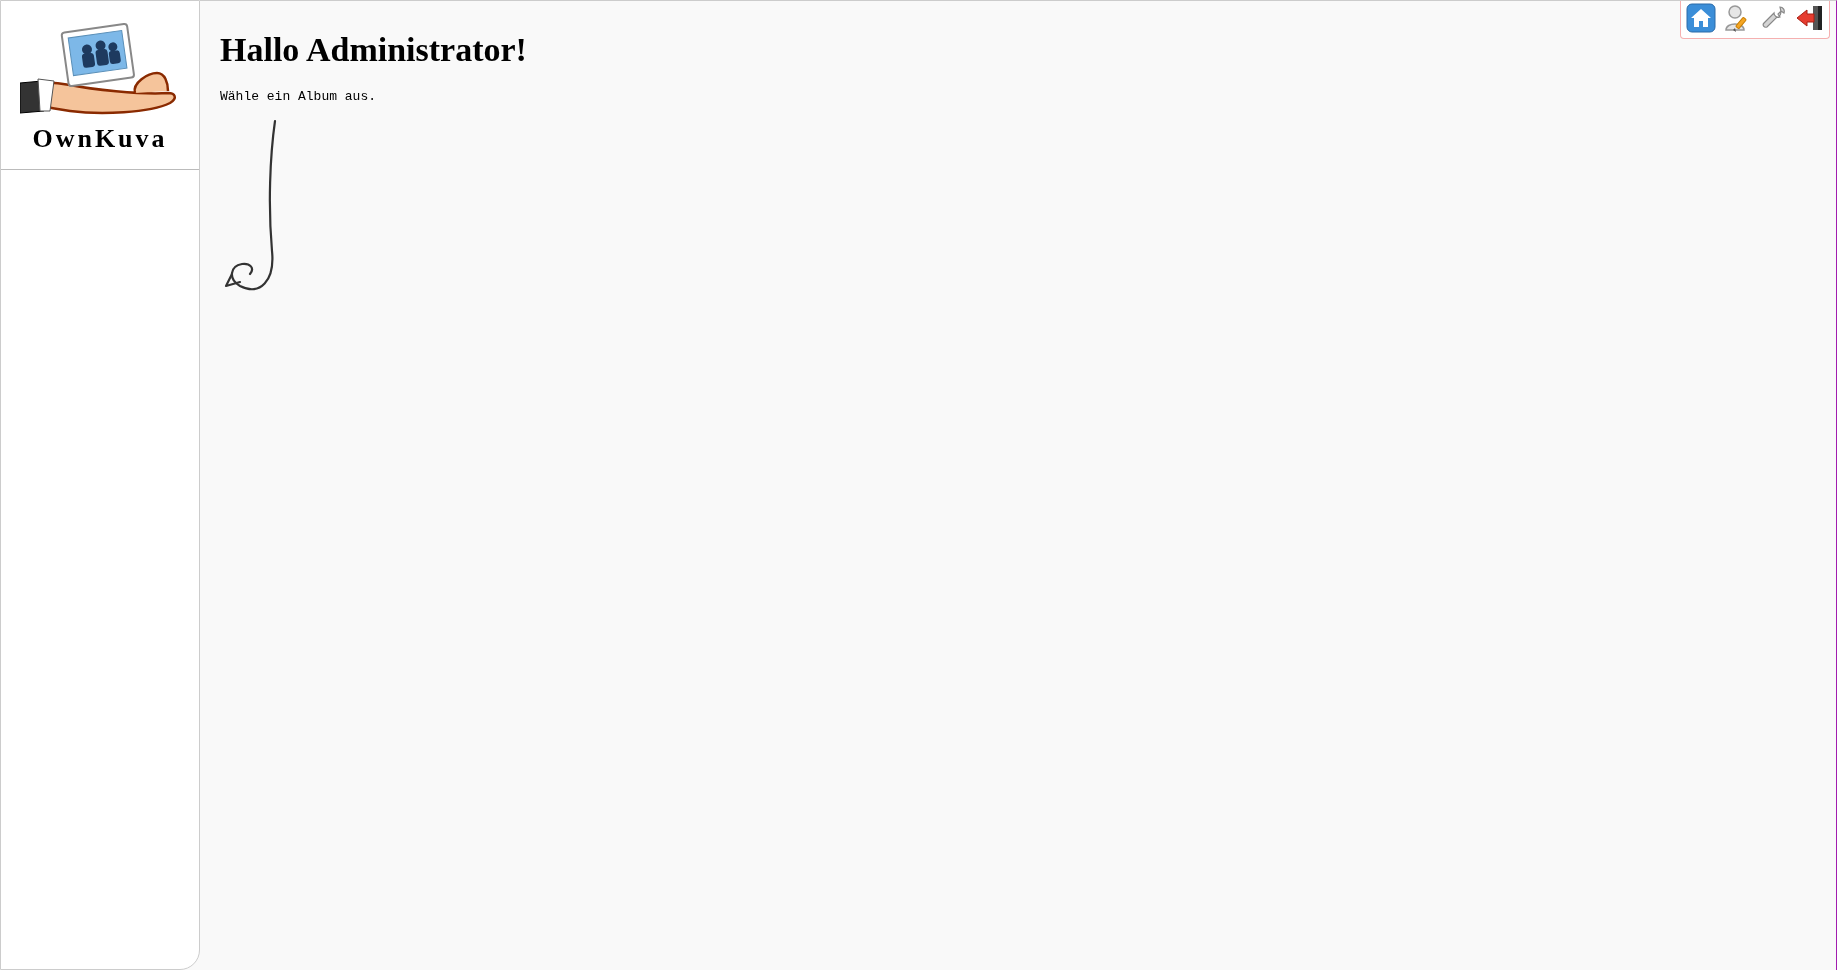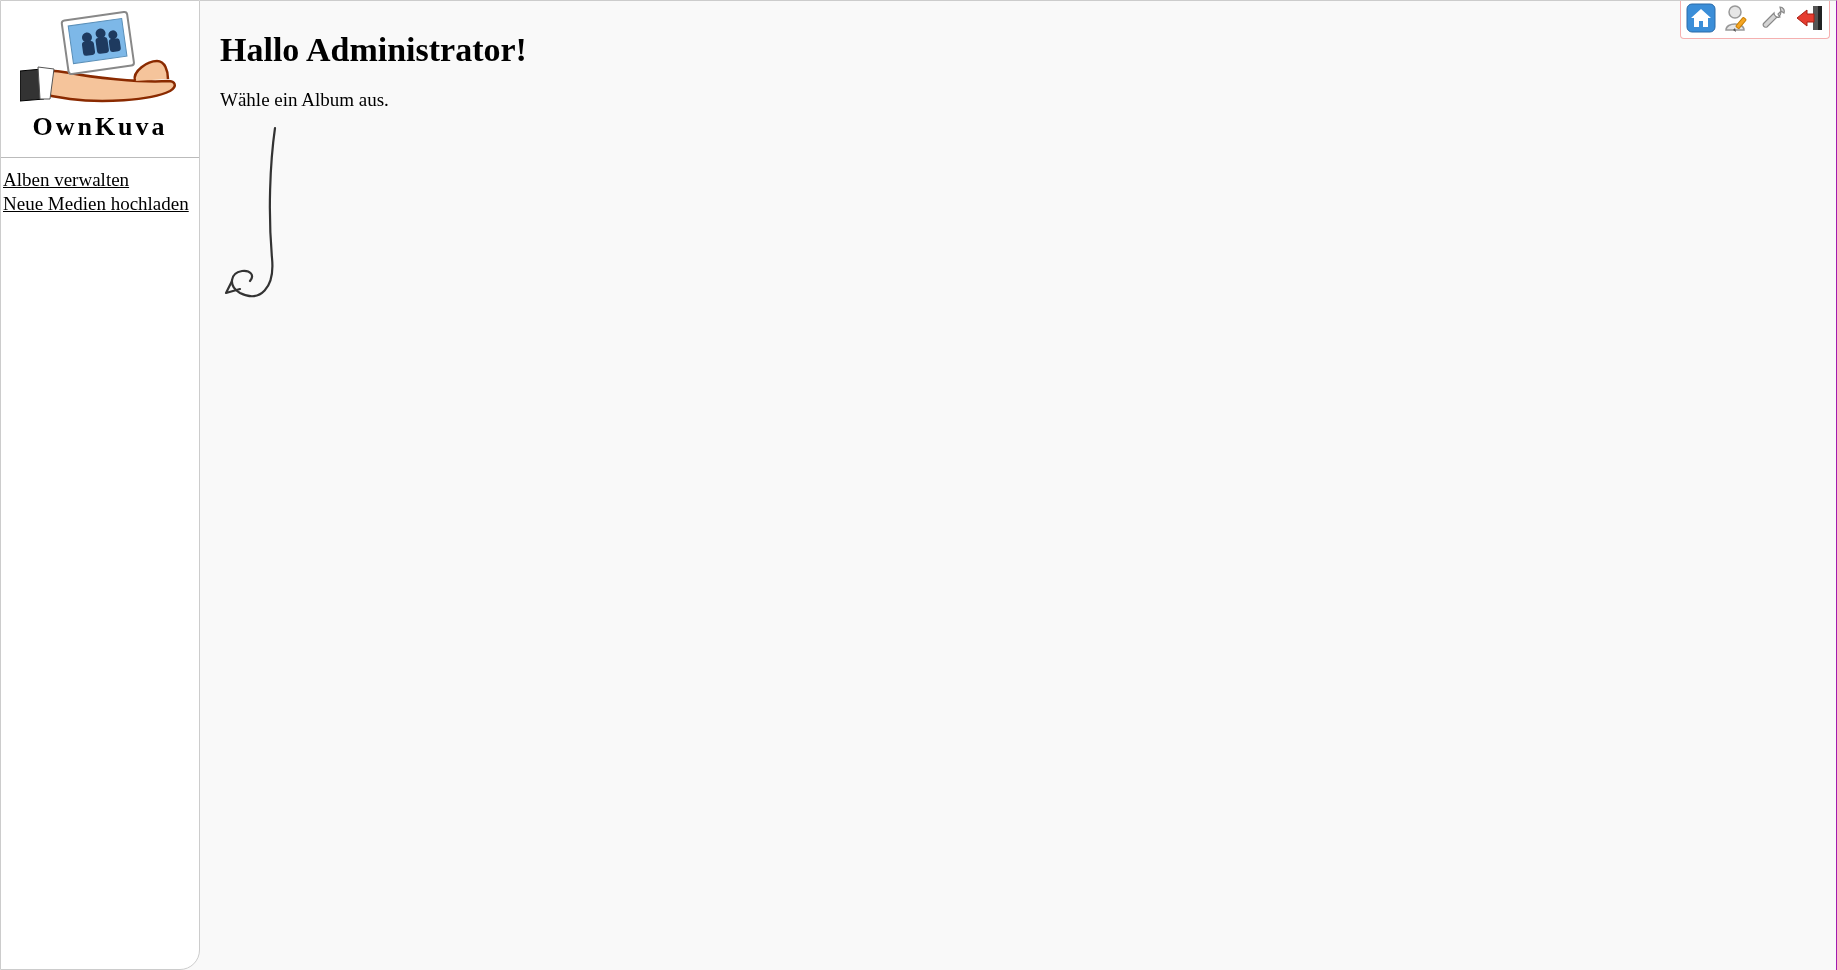--- a/index.html
+++ b/index.html
@@ -21,21 +21,21 @@
     }
     .sidebar {
       width: 200px;
       background: #ffffff;
       border: 1px solid #ccc;
       border-bottom-right-radius: 20px;
       position: relative;
       flex-shrink: 0;
     }
     .logo-area {
-      padding: 10px 10px 15px 10px;
+      padding: 22px 10px 15px 10px;
       border-bottom: 1px solid #bbb;
       text-align: center;
     }
     .logo-svg {
       display: block;
       margin: 0 auto 6px auto;
     }
     .logo-text {
       font-family: Georgia, "Times New Roman", serif;
       font-size: 26px;
@@ -60,22 +60,23 @@
       position: relative;
       padding: 30px 20px;
     }
     .main h1 {
       font-size: 34px;
       font-weight: bold;
       margin-bottom: 20px;
       font-family: "Times New Roman", Times, serif;
     }
     .main p {
-      font-size: 19px;
+      font-size: 13px;
       margin-bottom: 4px;
+      font-family: Liberation Mono, monospace;
     }
     .arrow-svg {
       margin-top: 8px;
     }
     .toolbar {
       position: absolute;
       top: 0;
       right: 6px;
       display: flex;
       gap: 2px;
@@ -117,24 +118,20 @@
           <circle cx="-10" cy="-8" r="5" fill="#1e3a5f"></circle>
           <rect x="-16" y="-4" width="12" height="14" rx="3" fill="#1e3a5f"></rect>
           <circle cx="4" cy="-10" r="5" fill="#1e3a5f"></circle>
           <rect x="-2" y="-6" width="12" height="16" rx="3" fill="#1e3a5f"></rect>
           <circle cx="16" cy="-7" r="4.5" fill="#1e3a5f"></circle>
           <rect x="11" y="-3" width="11" height="13" rx="3" fill="#1e3a5f"></rect>
         </g>
       </svg>
       <div class="logo-text">OwnKuva</div>
     </div>
-    <nav class="nav-links">
-      <a href="#">Alben verwalten</a>
-      <a href="#">Neue Medien hochladen</a>
-    </nav>
   </aside>
 
   <main class="main">
     <div class="toolbar">
       <div class="icon-btn">
         <svg width="30" height="30" viewBox="0 0 30 30">
           <rect x="1" y="1" width="28" height="28" rx="5" fill="#3b8ed8" stroke="#2a6aa8" stroke-width="1"></rect>
           <path d="M15 6 L25 15 L22 15 L22 24 L17 24 L17 18 L13 18 L13 24 L8 24 L8 15 L5 15 Z" fill="#fff"></path>
         </svg>
       </div>

